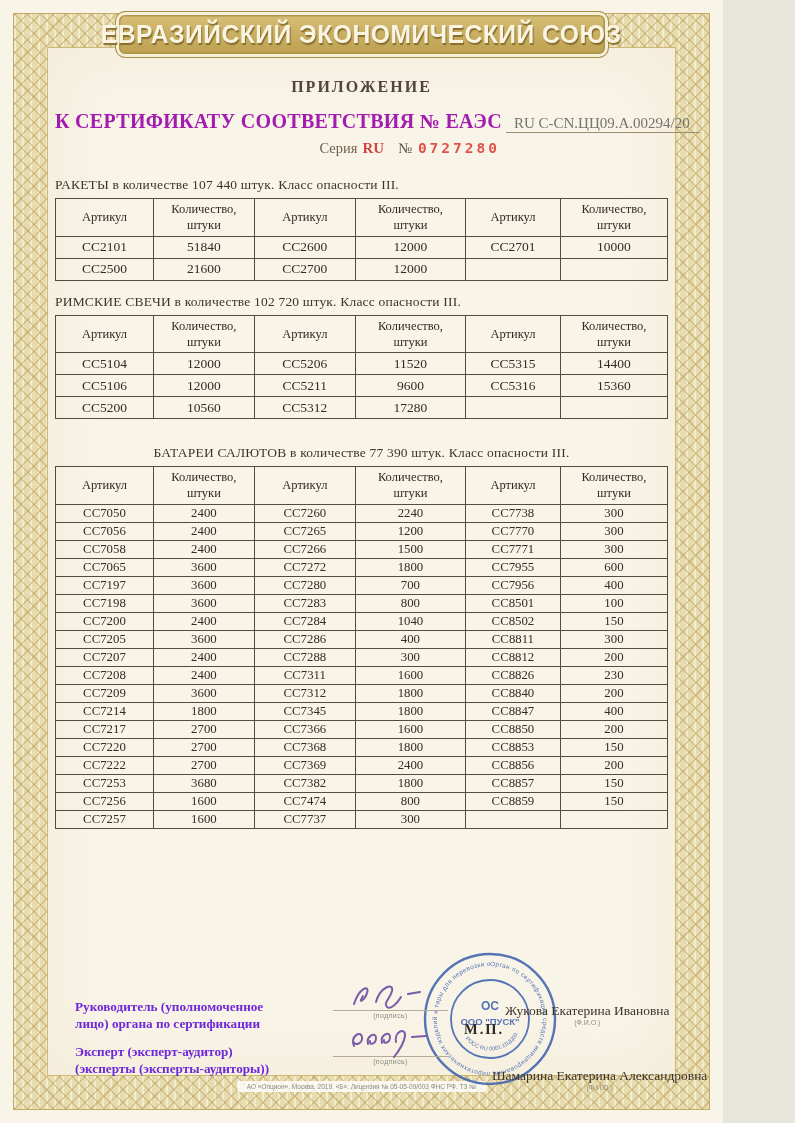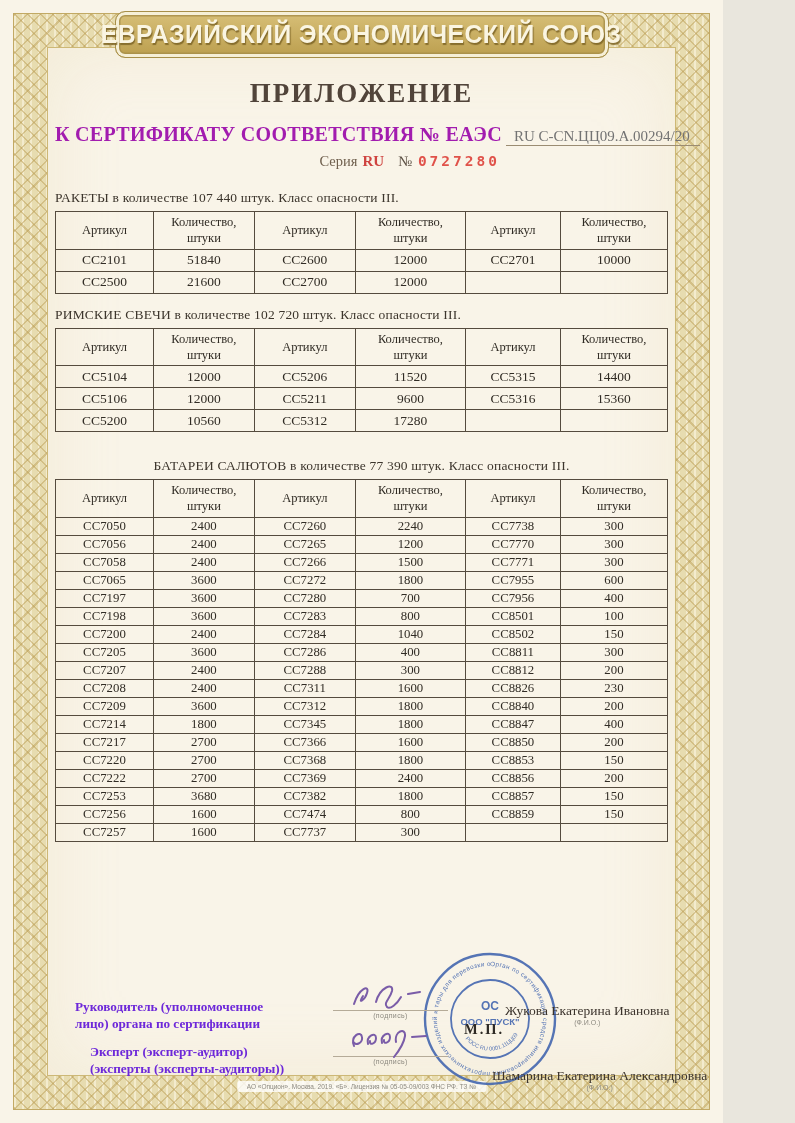--- a/index.html
+++ b/index.html
@@ -41,21 +41,21 @@
   .banner-text{
     font-family:"Liberation Sans",sans-serif;font-weight:bold;font-size:26px;
     color:#faf5e2;letter-spacing:.5px;transform:scaleX(.95);white-space:nowrap;
     text-shadow:1px 1.5px 1px rgba(128,103,40,.9);
   }
   .content{
     position:absolute;left:55px;right:55px;top:70px;z-index:2;
   }
   .doc-title{
     margin:8px 0 0;text-align:center;
-    font-size:27px;font-weight:bold;letter-spacing:2px;color:#51443a;
+    font-size:16px;font-weight:bold;letter-spacing:2px;color:#51443a;
   }
   .cert-line{margin-top:14px;text-align:center;white-space:nowrap;}
   .cert-label{font-weight:bold;font-size:20px;color:#a21caf;letter-spacing:.3px;}
   .cert-number{
     font-size:15px;color:#737373;border-bottom:1px solid #9b8c72;
     padding:0 10px 1px 8px;margin-left:4px;
   }
   .series-line{
     margin-top:7px;text-align:right;padding-right:168px;font-size:14.5px;color:#70604e;
     white-space:nowrap;
@@ -85,21 +85,21 @@
   .qty-table col.c1{width:16%}.qty-table col.c2{width:16.5%}
   .qty-table col.c3{width:16.5%}.qty-table col.c4{width:18%}
   .qty-table col.c5{width:15.5%}.qty-table col.c6{width:17.5%}
   table.compact td{height:14px;font-size:12.8px;}
   
   .exec-label,.expert-label{
     position:absolute;left:75px;width:270px;font-weight:bold;font-size:13.2px;
     color:#6d28d9;line-height:1.32;white-space:pre-line;z-index:2;
   }
   .exec-label{top:998px;}
-  .expert-label{top:1043px;margin-left:15px;}
+  .expert-label{top:1043px;}
   .sig-block{position:absolute;left:333px;width:115px;text-align:center;z-index:4;}
   .sig-block .sig-line{border-top:1px solid #b3a globe;}
   .sig-line{border-top:1px solid #b5ab98;height:1px;}
   .sig-caption{font-family:"Liberation Sans",sans-serif;font-size:7px;color:#8d8a80;letter-spacing:.4px;}
   .sig1{top:980px;}
   .sig2{top:1026px;}
   .sig-svg{display:block;margin:0 auto -2px;}
   .mp-label{
     position:absolute;left:464px;top:1021px;font-weight:bold;font-size:14.5px;
     letter-spacing:2px;color:#2e2a25;z-index:2;

